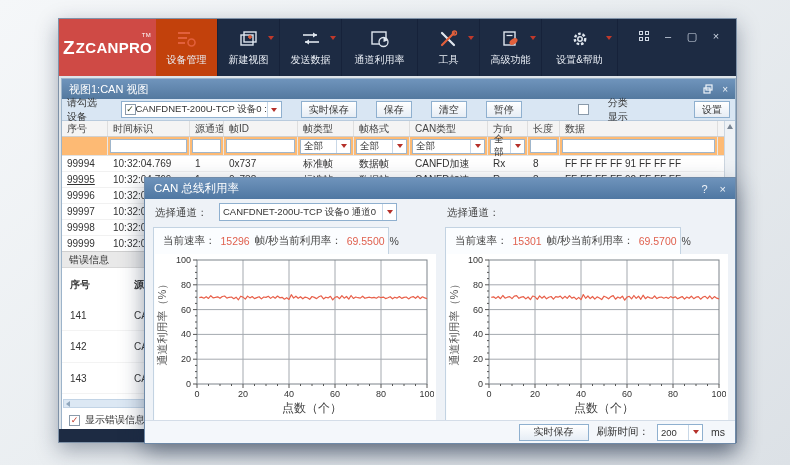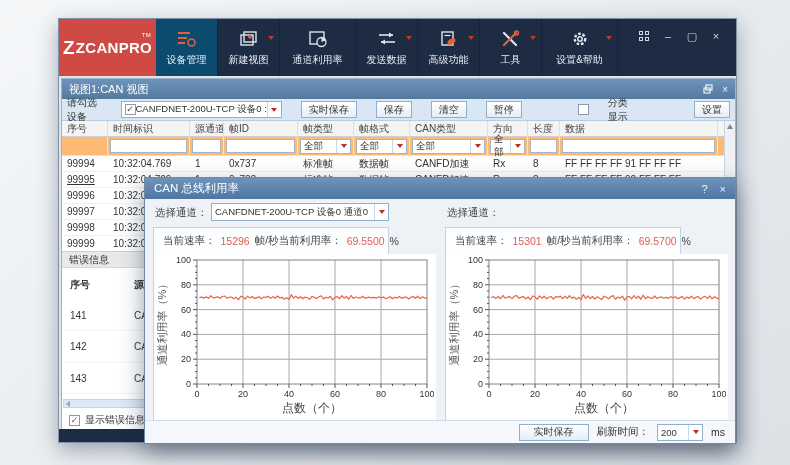--- a/index.html
+++ b/index.html
@@ -10,21 +10,21 @@
 
 .app{position:absolute;left:58px;top:18px;width:679px;height:425px;background:#dfe5ea;
   border:1px solid #7f92a8;box-shadow:0 7px 20px rgba(25,40,65,.38)}
 .titlebar{position:absolute;left:0;top:0;right:0;height:57px;background:#1d2b43;display:flex;align-items:stretch}
 .logo{width:97px;background:#cf4a45;color:#fff;display:flex;align-items:center;justify-content:center;
   font-weight:bold;font-size:15px;letter-spacing:.3px;position:relative}
 .logo .z{font-size:19px;margin-right:1px}
 .logo .tm{position:absolute;top:13px;right:5px;font-size:6px;font-weight:normal}
 .tbtn{width:62px;display:flex;flex-direction:column;align-items:center;justify-content:center;gap:3px;
   color:#e8edf4;font-size:10px;border-right:1px solid #16223a;position:relative;cursor:pointer;white-space:nowrap}
-.tbtn.active{background:#0c4a6e}
+.tbtn.active{background:#c2410c}
 .tbtn.wide{width:76px}
 .ticon{width:24px;height:22px;display:flex;align-items:center;justify-content:center}
 .caret{position:absolute;top:17px;right:5px;width:0;height:0;
   border-left:3.5px solid transparent;border-right:3.5px solid transparent;border-top:4.5px solid #c0392b}
 .winctl{margin-left:auto;display:flex;align-items:flex-start;gap:4px;padding:9px 10px 0 0}
 .wbtn{width:20px;height:16px;color:#cfd8e4;font-size:11px;display:flex;align-items:center;justify-content:center;cursor:pointer}
 
 .child{position:absolute;left:2px;top:59px;width:675px;height:353px;background:#fff;border:1px solid #9db4ca}
 .ctitle{position:absolute;left:0;top:0;right:0;height:20px;background:linear-gradient(#6f94bc,#54799f);
   color:#fff;font-size:11px;display:flex;align-items:center;padding:0 7px}
@@ -128,72 +128,72 @@
             <rect x="6" y="3" width="12" height="10"></rect>
                 <rect x="3" y="6" width="12" height="10"></rect>
             <line x1="12" y1="6" x2="12" y2="10" stroke="#e2603c" stroke-width="1.6"></line>
             <line x1="10" y1="8" x2="14" y2="8" stroke="#e2603c" stroke-width="1.6"></line>
               </g>
             </svg>
         </span>
         <span class="caret"></span>
         <span>新建视图</span>
       </div>
-      <div class="tbtn wide">
-        <span class="ticon">
-          <svg width="22" height="20">
-              <g fill="none">
-            <rect x="3" y="3" width="14" height="12" stroke="#dfe6ee" stroke-width="1.4"></rect>
-            <circle cx="14.5" cy="13" r="4.5" fill="#1d2b43" stroke="#dfe6ee" stroke-width="1.3"></circle>
-            <path d="M14.5 13 L14.5 8.5 A4.5 4.5 0 0 1 18.6 11.5 Z" fill="#dfe6ee"></path>
-              </g>
-            </svg>
-        </span>
-
-        <span>通道利用率</span>
-      </div>
       <div class="tbtn">
         <span class="ticon">
           <svg width="22" height="20">
               <g stroke="#dfe6ee" stroke-width="1.6" fill="#dfe6ee">
             <line x1="3" y1="6" x2="17" y2="6" fill="none"></line>
                 <path d="M17 6 L13 3.5 V8.5 Z" stroke="none"></path>
             <line x1="19" y1="13" x2="5" y2="13" fill="none"></line>
                 <path d="M5 13 L9 10.5 V15.5 Z" stroke="none"></path>
               </g>
             </svg>
         </span>
         <span class="caret"></span>
         <span>发送数据</span>
       </div>
+      <div class="tbtn wide">
+        <span class="ticon">
+          <svg width="22" height="20">
+              <g fill="none">
+            <rect x="3" y="3" width="14" height="12" stroke="#dfe6ee" stroke-width="1.4"></rect>
+            <circle cx="14.5" cy="13" r="4.5" fill="#1d2b43" stroke="#dfe6ee" stroke-width="1.3"></circle>
+            <path d="M14.5 13 L14.5 8.5 A4.5 4.5 0 0 1 18.6 11.5 Z" fill="#dfe6ee"></path>
+              </g>
+            </svg>
+        </span>
+
+        <span>通道利用率</span>
+      </div>
+      <div class="tbtn">
+        <span class="ticon">
+          <svg width="22" height="20">
+              <g stroke-linecap="round">
+            <line x1="4" y1="4" x2="16" y2="16" stroke="#dfe6ee" stroke-width="2.2"></line>
+            <line x1="16" y1="4" x2="4" y2="16" stroke="#e2603c" stroke-width="2.2"></line>
+            <circle cx="16.5" cy="4" r="2" fill="none" stroke="#e2603c" stroke-width="1.4"></circle>
+              </g>
+            </svg>
+        </span>
+        <span class="caret"></span>
+        <span>工具</span>
+      </div>
       <div class="tbtn">
         <span class="ticon">
           <svg width="22" height="20">
               <g fill="none">
             <rect x="4" y="3" width="11" height="13" stroke="#dfe6ee" stroke-width="1.4"></rect>
             <line x1="6.5" y1="6.5" x2="12.5" y2="6.5" stroke="#dfe6ee" stroke-width="1.2"></line>
             <ellipse cx="13.5" cy="12.5" rx="4.5" ry="2.6" transform="rotate(-35 13.5 12.5)" fill="#e2603c"></ellipse>
               </g>
             </svg>
         </span>
         <span class="caret"></span>
         <span>高级功能</span>
-      </div>
-      <div class="tbtn">
-        <span class="ticon">
-          <svg width="22" height="20">
-              <g stroke-linecap="round">
-            <line x1="4" y1="4" x2="16" y2="16" stroke="#dfe6ee" stroke-width="2.2"></line>
-            <line x1="16" y1="4" x2="4" y2="16" stroke="#e2603c" stroke-width="2.2"></line>
-            <circle cx="16.5" cy="4" r="2" fill="none" stroke="#e2603c" stroke-width="1.4"></circle>
-              </g>
-            </svg>
-        </span>
-        <span class="caret"></span>
-        <span>工具</span>
       </div>
       <div class="tbtn wide">
         <span class="ticon">
           <svg width="22" height="20">
               <g fill="none" stroke="#dfe6ee">
             <circle cx="11" cy="10" r="5.2" stroke-width="2.4" stroke-dasharray="2.6 1.8"></circle>
             <circle cx="11" cy="10" r="2.2" stroke-width="1.5"></circle>
               </g>
             </svg>
         </span>
@@ -433,21 +433,21 @@
     <div class="dialog">
       <div class="dtitle">
         <span>CAN 总线利用率</span>
         <span class="dticons">
           <span class="dic">?</span>
           <span class="dic">×</span>
         </span>
       </div>
 
       <span class="chanlabel" style="left:10px;top:28px">选择通道：</span>
-      <span class="combo chancombo" style="left:66px;top:25px">
+      <span class="combo chancombo" style="left:74px;top:25px">
         <span class="txt">CANFDNET-200U-TCP 设备0 通道0</span>
         <span class="arrowbox">
             <span class="tri-red"></span>
           </span>
       </span>
       <span class="chanlabel" style="left:302px;top:28px">选择通道：</span>
 
       <div class="panel left">
         <div class="raterow">
           <span>当前速率：</span>

